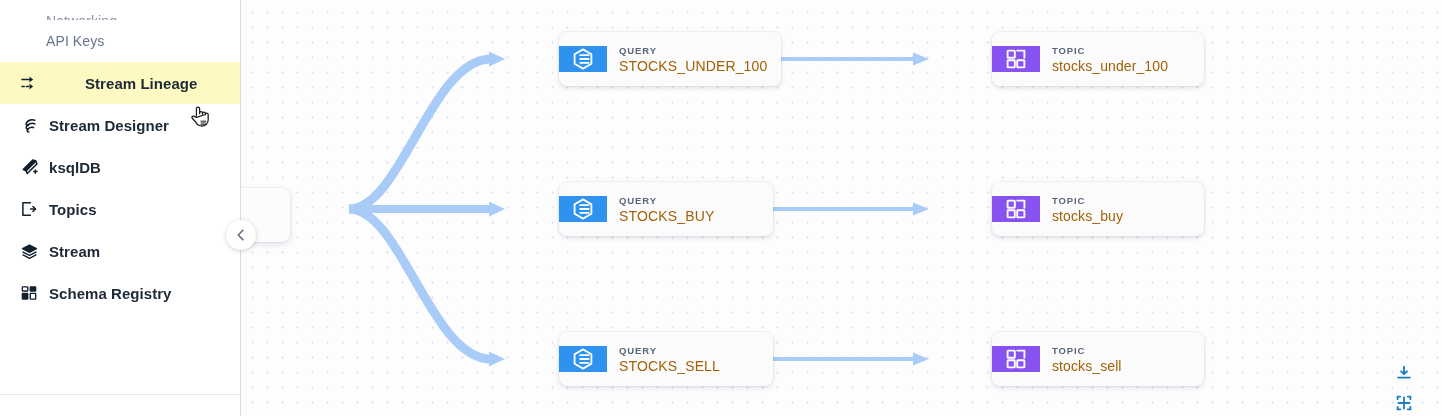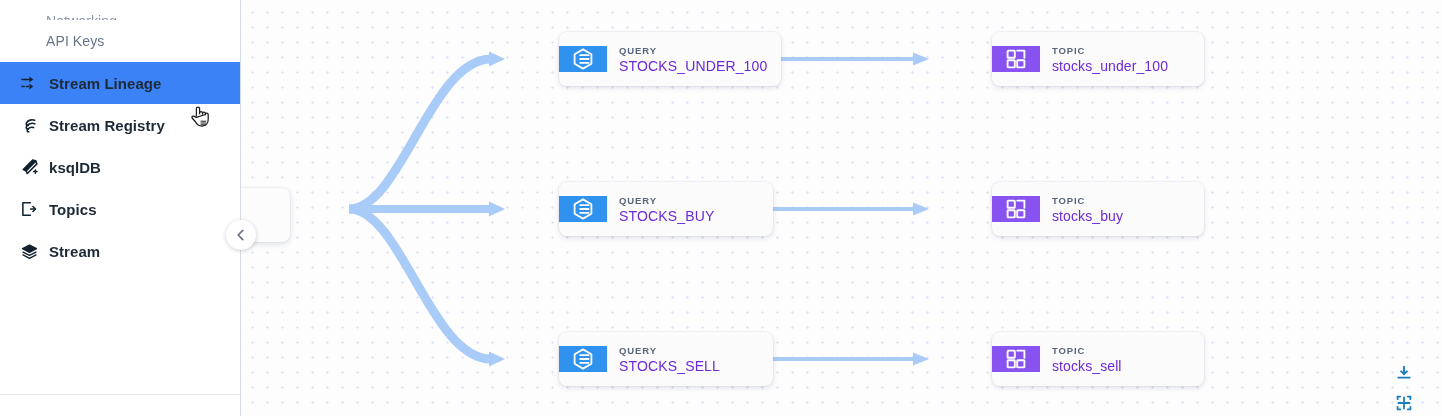--- a/index.html
+++ b/index.html
@@ -47,21 +47,21 @@
   .nav-item {
     height: 42px;
     display: flex;
     align-items: center;
     padding-left: 18px;
     font-size: 15px;
     color: #1e2936;
     font-weight: 600;
     letter-spacing: .05px;
   }
-  .nav-item.active { background: #3b82f6; }
+  .nav-item.active { background: #fef9c3; gap: 36px; }
   .nav-item .ico {
     width: 22px; height: 22px;
     margin-right: 9px;
     display: flex; align-items: center; justify-content: center;
     flex: 0 0 22px;
     color: #13202f;
   }
   .nav-item .ico svg { display: block; }
 
   #sidebar-divider {
@@ -123,21 +123,21 @@
   }
   .node .kind {
     font-size: 9.5px;
     font-weight: 700;
     letter-spacing: .9px;
     color: #59657a;
     line-height: 13px;
   }
   .node .name {
     font-size: 14px;
-    color: #6d28d9;
+    color: #a16207;
     line-height: 18px;
     letter-spacing: .1px;
   }
   .node.query .name { letter-spacing: .15px; }
 
   
   #node-root {
     position: absolute;
     left: -45px;
     top: 188px;
@@ -202,21 +202,21 @@
     </div>
 
     <div class="nav-item">
       <span class="ico">
         <svg width="19" height="19" viewBox="0 0 20 20" fill="none" stroke="#13202f" stroke-width="1.7" stroke-linecap="round">
           <path d="M15.5 4.5c-3.5-1.6-7 .4-8.4 2.3-1.3 1.9-.2 3.4 1.6 3.1"></path>
           <path d="M15.5 8.2c-3.5-1.6-7 .4-8.4 2.3-1.3 1.9-.2 3.4 1.6 3.1"></path>
           <path d="M14.2 12.2c-2.6-.8-5.2.7-6.2 2.1-.9 1.4-.1 2.5 1.2 2.3"></path>
         </svg>
       </span>
-      <span>Stream Registry</span>
+      <span>Stream Designer</span>
     </div>
 
     <div class="nav-item">
       <span class="ico">
         <svg width="19" height="19" viewBox="0 0 20 20" fill="none" stroke="#13202f" stroke-width="1.6" stroke-linecap="round" stroke-linejoin="round">
           <path d="M16.6 3.2 6.4 13.4l-3-1.2L13.6 2z" fill="#13202f" stroke="#13202f"></path>
           <path d="M16.6 3.2 6.4 13.4l1.3 3L17.8 6.2z"></path>
           <path d="M14.5 14.3h3.4M16.2 12.6v3.4"></path>
         </svg>
       </span>
@@ -239,20 +239,31 @@
       <span class="ico">
         <svg width="19" height="19" viewBox="0 0 20 20" fill="none" stroke="#13202f" stroke-width="1.5" stroke-linejoin="round">
           <path d="M10 3.2 17.3 7 10 10.8 2.7 7z" fill="#13202f"></path>
           <path d="M2.7 10.3 10 14.1l7.3-3.8"></path>
           <path d="M2.7 13.4 10 17.2l7.3-3.8"></path>
         </svg>
       </span>
       <span>Stream</span>
     </div>
 
+    <div class="nav-item">
+      <span class="ico">
+        <svg width="18" height="18" viewBox="0 0 20 20" fill="none" stroke="#13202f" stroke-width="1.5">
+          <rect x="2.6" y="3.2" width="6" height="4.6" rx=".6"></rect>
+          <rect x="11.4" y="3.2" width="6" height="4.6" rx=".6" fill="#13202f"></rect>
+          <rect x="2.6" y="10.4" width="6" height="6.4" rx=".6" fill="#13202f"></rect>
+          <rect x="11.4" y="10.4" width="6" height="6.4" rx=".6"></rect>
+        </svg>
+      </span>
+      <span>Schema Registry</span>
+    </div>
 
     <div id="sidebar-divider"></div>
   </nav>
 
   <section id="canvas">
 
     <svg id="edges" viewBox="0 0 1201 416" preserveAspectRatio="none">
       <g fill="none" stroke="#a9cbf7" stroke-width="9" stroke-linecap="butt">
 
         <path d="M108 209 C 160 209, 190 59, 250 59"></path>

